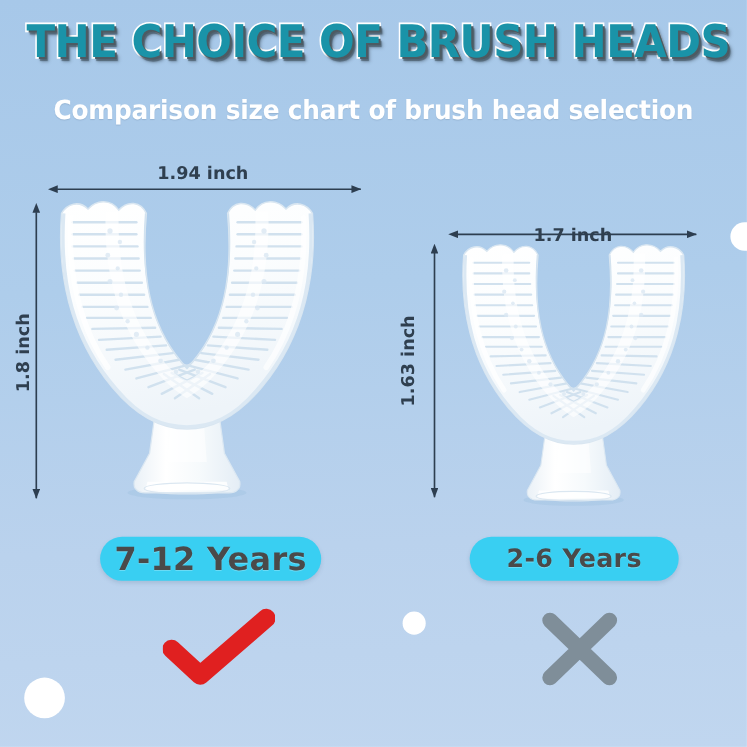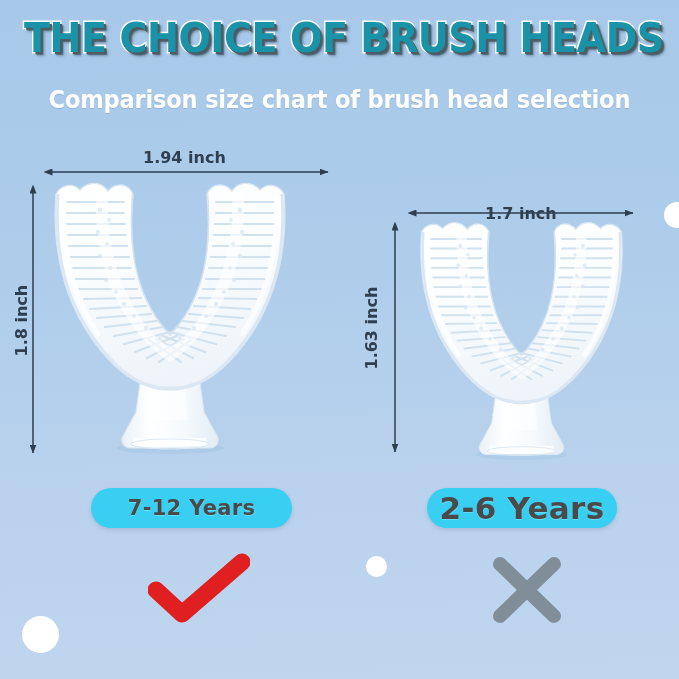--- a/index.html
+++ b/index.html
@@ -115,27 +115,27 @@
     border-radius: 999px;
     font-family: "DejaVu Sans", sans-serif;
     font-weight: 700;
     color: #4a4a4a;
     box-shadow: 0 2px 4px rgba(60,90,120,0.18);
     text-shadow: 0 1px 0 rgba(255,255,255,0.25);
   }
   #badge-large {
     left: 91px; top: 488px;
     width: 201px; height: 40px;
-    font-size: 21px;
+    font-size: 29px;
     letter-spacing: 0.3px;
   }
   #badge-small {
     left: 427px; top: 488px;
     width: 190px; height: 40px;
-    font-size: 31px;
+    font-size: 23px;
     letter-spacing: 0.3px;
   }
 
   
   .verdict {
     position: absolute;
   }
   #verdict-check { left: 148px; top: 552px; width: 102px; height: 74px; }
   #verdict-cross { left: 488px; top: 554px; width: 78px; height: 72px; }
 </style>

